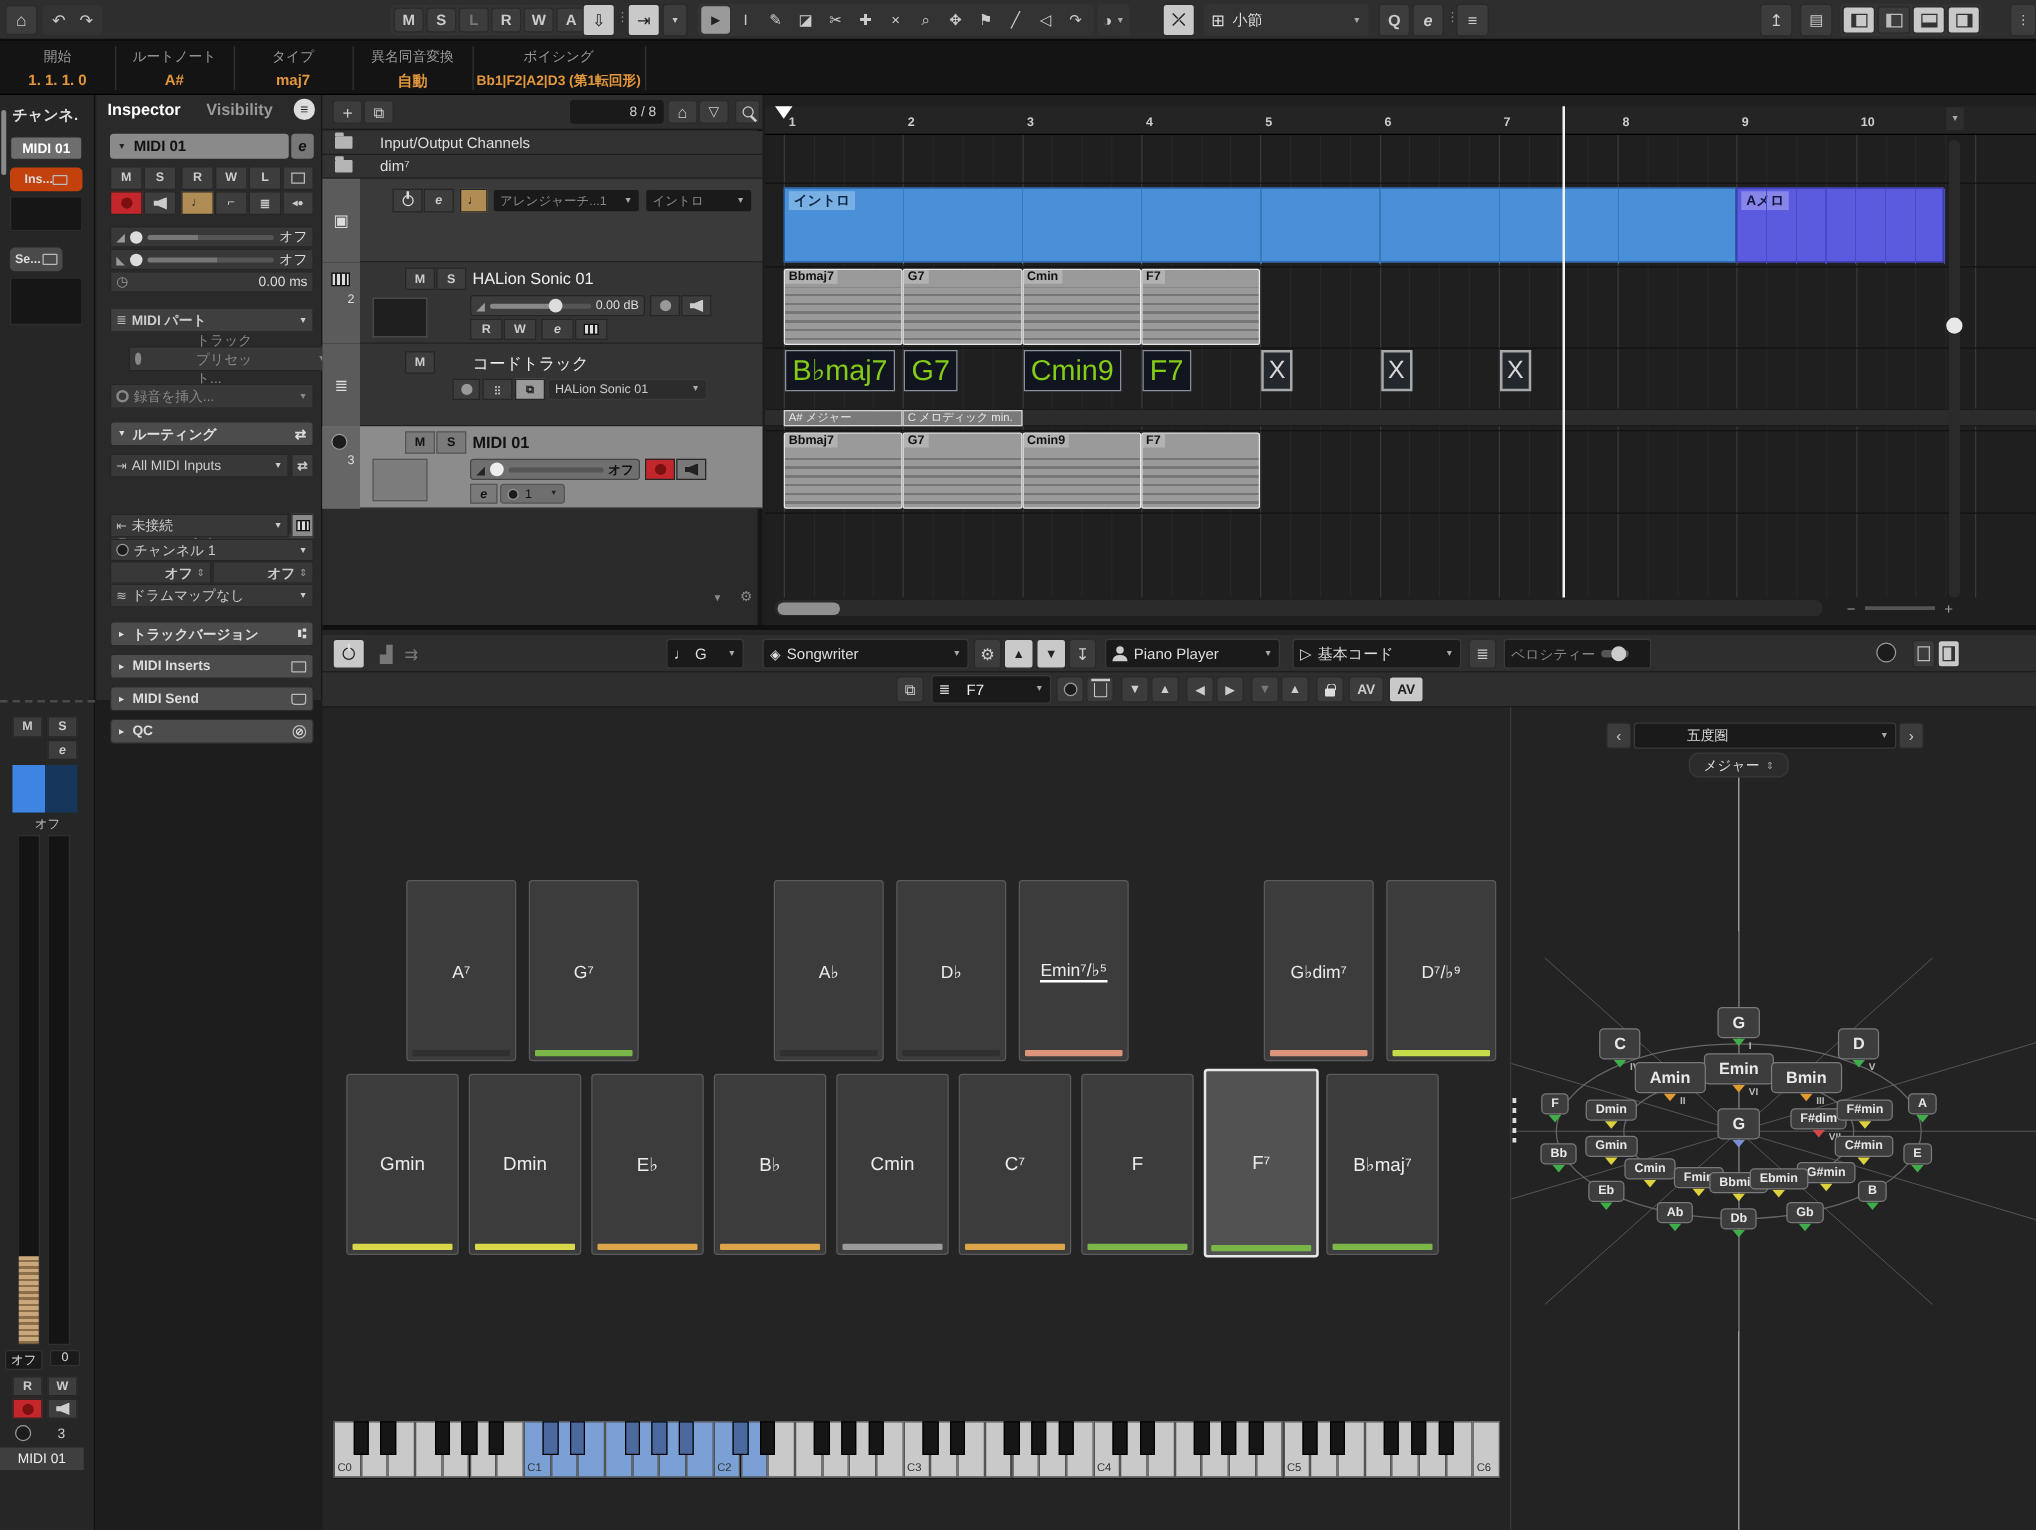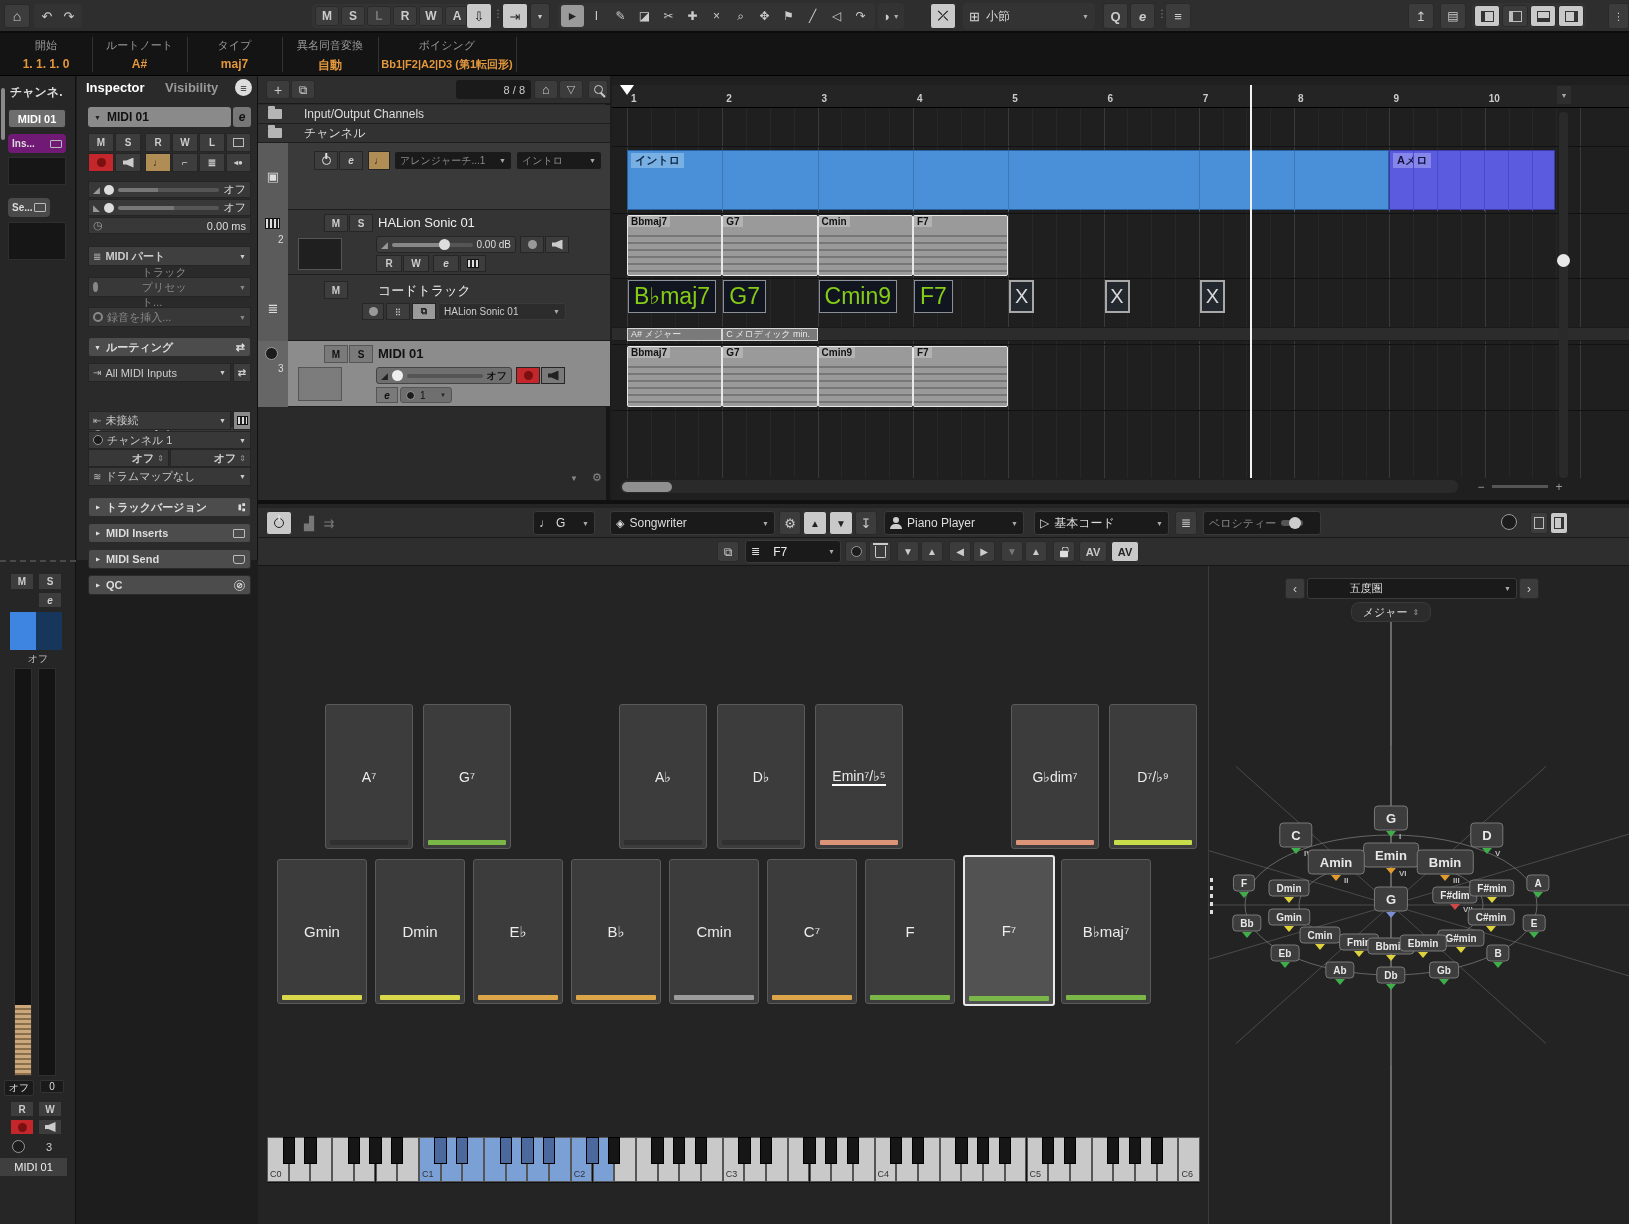--- a/index.html
+++ b/index.html
@@ -182,21 +182,21 @@
       <div class="info-h">ボイシング</div>
       <div class="info-v" style="font-size:11px;">Bb1|F2|A2|D3 (第1転回形)</div>
     </div>
     <div class="vsep" style="left:516px;"></div>
   </div>
 
   <div class="abs" style="left:0;top:76px;width:76px;height:484px;background:#262626;border-right:1px solid #111;">
     <div class="abs" style="left:10px;top:8px;font-size:12px;color:#ddd;font-weight:bold;">チャンネ.</div>
     <div class="abs" style="left:1px;top:12px;width:4px;height:52px;background:#8a8a8a;border-radius:2px;"></div>
     <div class="btn abs ic" style="left:8px;top:33px;width:58px;height:19px;background:#6e6e6e;color:#fff;font-weight:bold;">MIDI 01</div>
-    <div class="grp abs" style="left:8px;top:58px;width:58px;height:19px;padding:0 4px;justify-content:space-between;background:#701a75;">
+    <div class="grp abs" style="left:8px;top:58px;width:58px;height:19px;padding:0 4px;justify-content:center;background:#c2410c;">
       <span style="font-size:10px;font-weight:bold;color:#ddd;">Ins...</span>
       <span style="width:12px;height:8px;border:1.5px solid #bbb;border-radius:1px;"></span>
     </div>
     <div class="abs" style="left:8px;top:81px;width:58px;height:28px;background:#161616;border:1px solid #2e2e2e;"></div>
     <div class="grp abs" style="left:8px;top:122px;width:42px;height:19px;padding:0 4px;justify-content:space-between;background:#4a4a4a;">
       <span style="font-size:10px;font-weight:bold;color:#ddd;">Se...</span>
       <span style="width:12px;height:9px;border:1.5px solid #bbb;border-radius:1px;"></span>
     </div>
     <div class="abs" style="left:8px;top:146px;width:58px;height:38px;background:#161616;border:1px solid #2e2e2e;"></div>
   </div>
@@ -248,21 +248,21 @@
     <div class="insp-row" style="top:141px;height:17px;left:11px;width:163px;">
       <span style="font-size:11px;color:#999;">◷</span>
       <span style="margin-left:auto;font-size:11px;color:#ddd;">0.00 ms</span>
     </div>
 
     <div class="insp-row" style="top:170px;height:20px;left:11px;width:163px;background:#3f3f3f;">
       <span style="font-size:10px;color:#bbb;">≣</span>
       <span style="font-size:11px;font-weight:bold;">MIDI パート</span>
       <span class="car" style="margin-left:auto;font-size:7px;">▼</span>
     </div>
-    <div class="insp-row" style="top:201px;height:20px;left:11px;width:163px;color:#888;gap:44px;">
+    <div class="insp-row" style="top:201px;height:20px;left:26px;width:163px;color:#888;gap:44px;">
       <span style="width:10px;height:10px;border-radius:50%;background:#888;"></span>
       <span style="font-size:11px;">トラックプリセット...</span>
       <span class="car" style="margin-left:auto;font-size:7px;">▼</span>
     </div>
     <div class="insp-row" style="top:231px;height:20px;left:11px;width:163px;color:#888;">
       <span style="width:10px;height:10px;border-radius:50%;border:2px solid #888;"></span>
       <span style="font-size:11px;">録音を挿入...</span>
       <span class="car" style="margin-left:auto;font-size:7px;">▼</span>
     </div>
 
@@ -346,21 +346,21 @@
     <div class="abs" style="left:0;top:29px;width:352px;height:19px;background:#323232;border-bottom:1px solid #1e1e1e;display:flex;align-items:center;">
       <span class="ic" style="width:34px;">
           <span class="folder"></span>
         </span>
       <span style="font-size:12px;color:#ddd;margin-left:12px;">Input/Output Channels</span>
     </div>
     <div class="abs" style="left:0;top:48px;width:352px;height:19px;background:#323232;border-bottom:1px solid #1e1e1e;display:flex;align-items:center;">
       <span class="ic" style="width:34px;">
           <span class="folder"></span>
         </span>
-      <span style="font-size:12px;color:#ddd;margin-left:12px;">チャンネル</span>
+      <span style="font-size:12px;color:#ddd;margin-left:12px;">dim⁷</span>
     </div>
 
     <div class="abs" style="left:0;top:67px;width:352px;height:67px;background:#3a3a3a;border-bottom:1px solid #1e1e1e;">
       <div class="abs ic" style="left:0;top:0;width:30px;height:67px;background:#5b5b5b;color:#ddd;font-size:13px;">
           <span>▣</span>
         </div>
       <div class="sm-btn abs ic" style="left:56px;top:8px;width:24px;height:19px;">
           <span class="pwr" style="width:9px;height:9px;"></span>
         </div>
       <div class="sm-btn abs ic" style="left:81px;top:8px;width:24px;height:19px;font-style:italic;">e</div>

